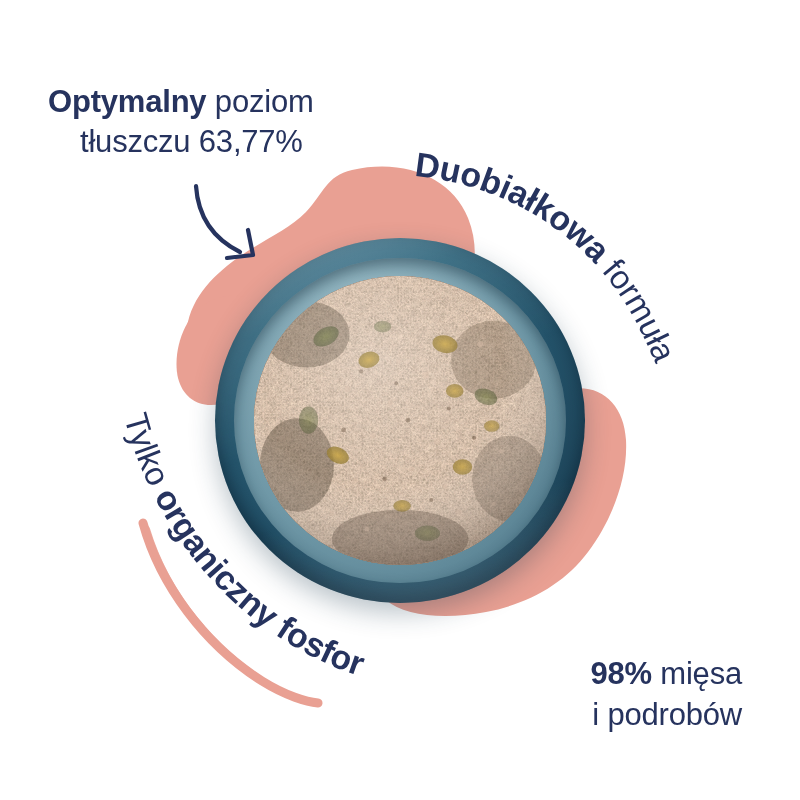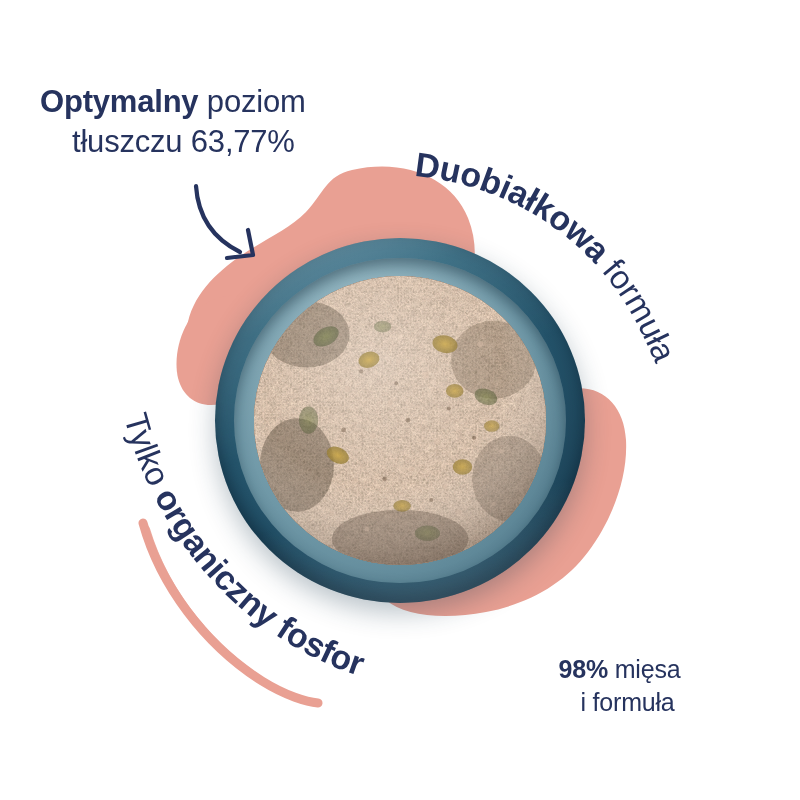--- a/index.html
+++ b/index.html
@@ -44,30 +44,30 @@
     box-shadow:inset 0 0 26px rgba(30,20,12,.55), inset 0 -10px 22px rgba(20,14,8,.45);
   }
   .food-svg{position:absolute;left:0;top:0;width:100%;height:100%;}
 
   
   .callout{position:absolute;z-index:4;color:#26335e;}
   .t-bold{font-weight:bold;}
   .t-reg{font-weight:normal;}
 
   #co-fat{
-    left:40px;top:82px;width:345px;
+    left:48px;top:82px;width:345px;
     font-size:31px;line-height:1.30;letter-spacing:-.2px;
     text-align:left;
   }
   #co-fat .ln2{display:block;padding-left:32px;}
 
   #co-meat{
     left:497px;top:653px;width:245px;
-    font-size:25px;line-height:1.33;letter-spacing:-.2px;
-    text-align:center;
+    font-size:31px;line-height:1.33;letter-spacing:-.2px;
+    text-align:right;
   }
   #co-meat .ln2{display:block;padding-left:16px;}
 
   .arc-layer{position:absolute;left:0;top:0;width:800px;height:800px;z-index:5;}
   .arc-txt{
     fill:#26335e;
     font-family:"Liberation Sans", sans-serif;
     font-size:33px;
     letter-spacing:-0.3px;
   }
@@ -242,16 +242,16 @@
     <path fill="none" stroke="#26335e" stroke-width="4.2" stroke-linecap="round" stroke-linejoin="round" d="M248,230 L253,255 L227,258"></path>
   </svg>
 
   <div class="callout" id="co-fat">
     <span class="t-bold">Optymalny</span><span class="t-reg"> poziom</span>
     <span class="ln2 t-reg">tłuszczu 63,77%</span>
   </div>
 
   <div class="callout" id="co-meat">
     <span class="t-bold">98%</span><span class="t-reg"> mięsa</span>
-    <span class="ln2 t-reg">i formuła</span>
+    <span class="ln2 t-reg">i podrobów</span>
   </div>
 
 </div>
 
 </body></html>

